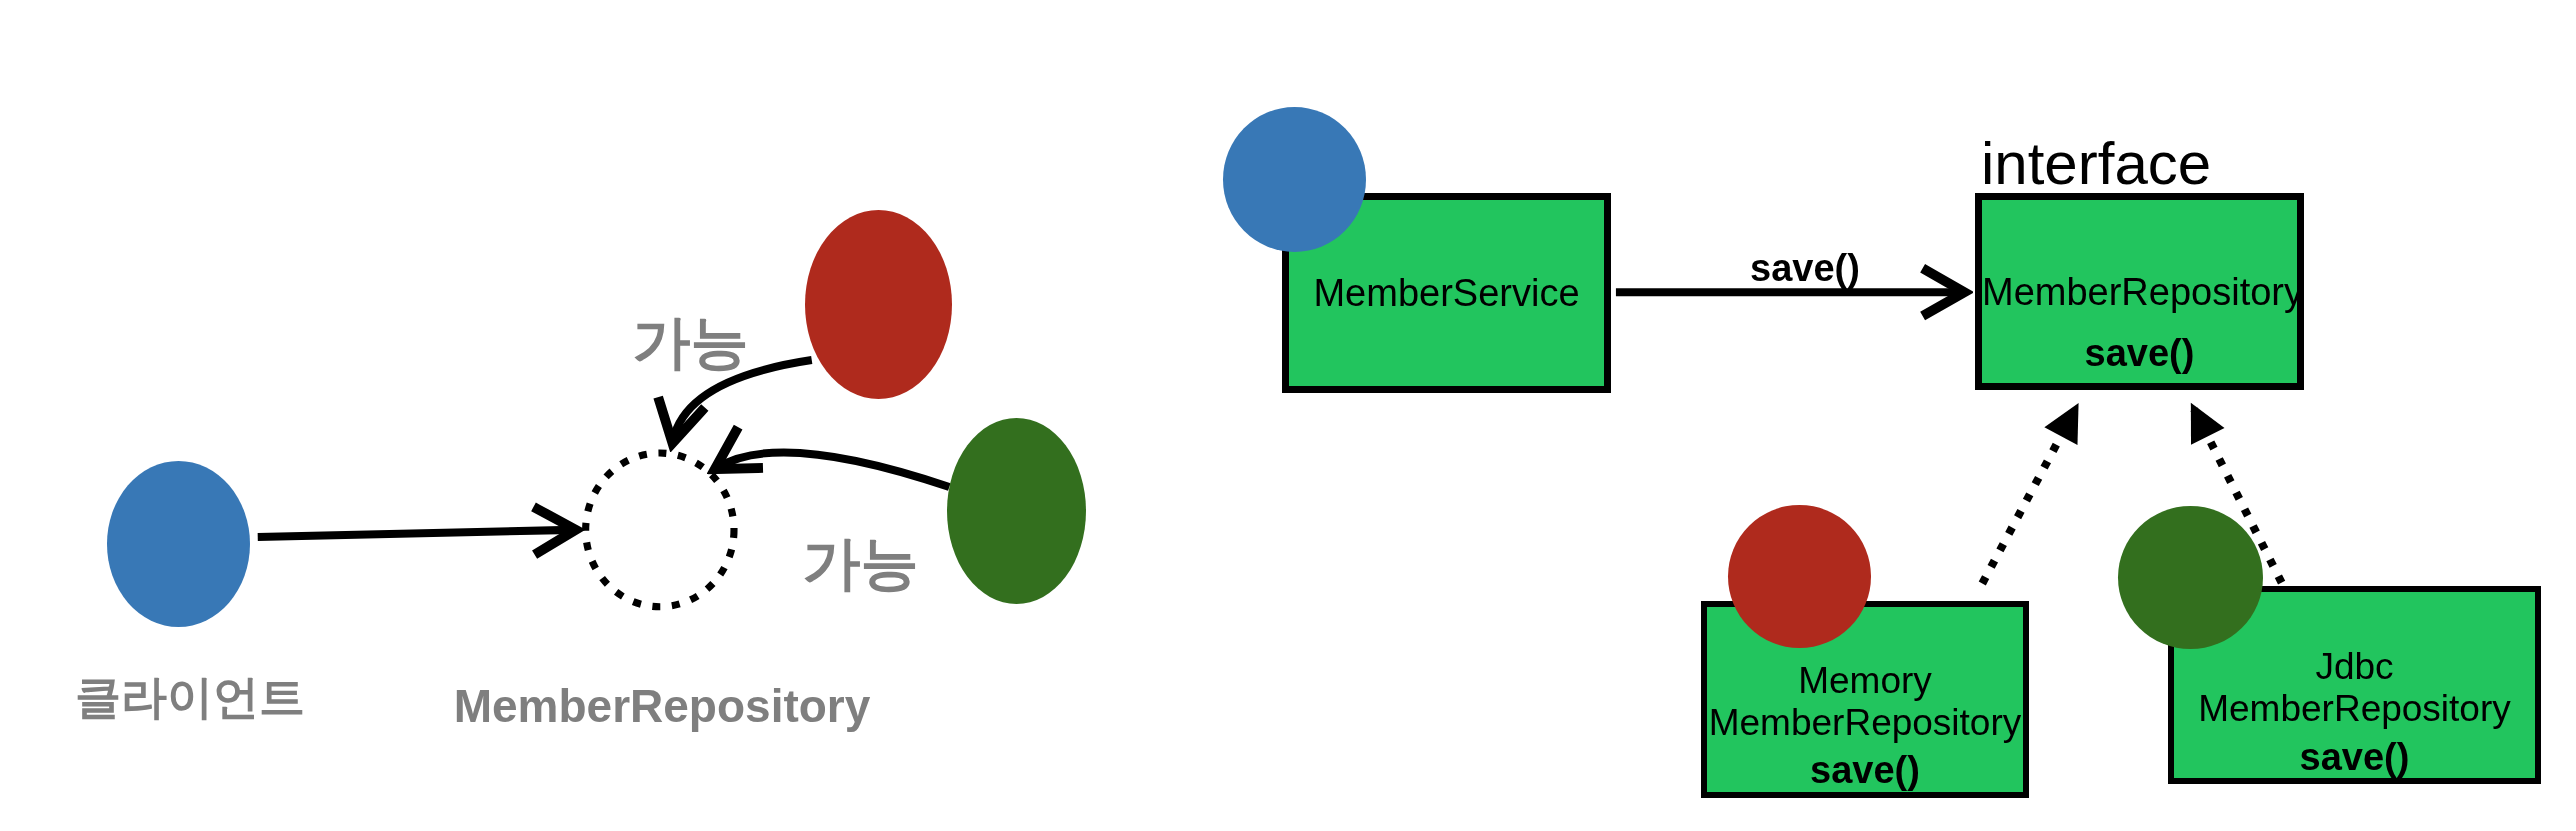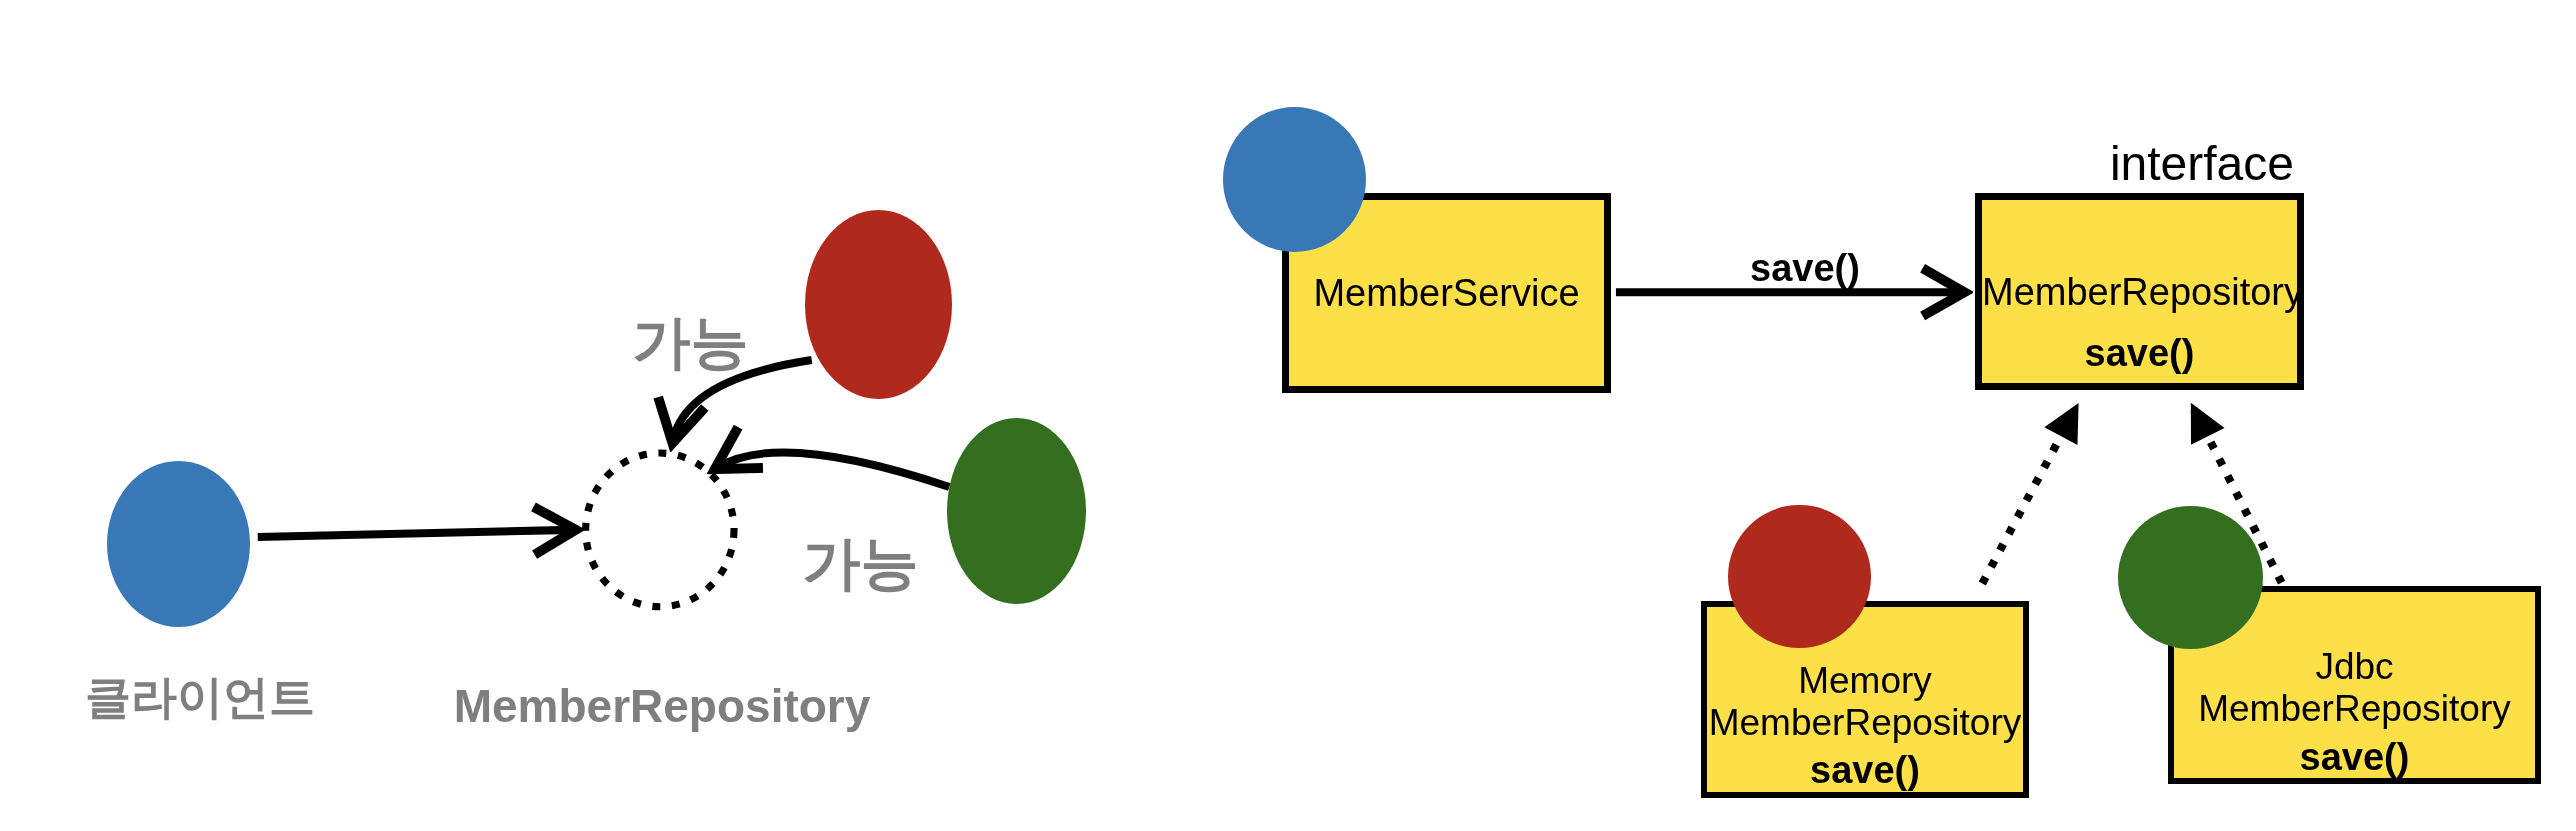--- a/index.html
+++ b/index.html
@@ -18,21 +18,21 @@
     overflow:hidden;
     font-family:"Liberation Sans","DejaVu Sans",sans-serif;
   }
   .svg-layer{position:absolute;left:0;top:0;z-index:1;}
   .ellipse{position:absolute;border-radius:50%;z-index:3;}
   .ellipse.blue{background:var(--client-blue);}
   .ellipse.red{background:var(--impl-red);}
   .ellipse.green{background:var(--impl-green);}
   .uml-box{
     position:absolute;
-    background:#fde047;
+    background:#22c55e;
     border:7.2px solid var(--line-black);
     box-sizing:border-box;
     z-index:2;
   }
   .uml-box.thin{border-width:6.3px;}
   .box-title{
     position:absolute;left:0;right:0;
     text-align:center;
     font-size:38px;color:#000;
     height:39px;line-height:39px;
@@ -41,26 +41,26 @@
   .box-title.bold{font-weight:bold;}
   .center-flex{display:flex;align-items:center;justify-content:center;}
   .gray-label{
     position:absolute;
     color:var(--label-gray);
     font-weight:bold;
     text-align:center;
     white-space:nowrap;
     z-index:2;
   }
-  .lbl-client{left:39px;top:669px;width:322px;font-size:46px;height:57px;line-height:57px;}
+  .lbl-client{left:29px;top:669px;width:322px;font-size:46px;height:57px;line-height:57px;}
   .lbl-repo{left:349px;top:678px;width:626px;font-size:46px;height:57px;line-height:57px;}
   .lbl-ganeung{width:179px;font-size:58px;height:54px;line-height:54px;}
   .lbl-interface{
     position:absolute;left:1981px;top:136px;width:313px;
-    text-align:right;font-size:48px;color:#000;
+    text-align:left;font-size:60px;color:#000;
     height:55px;line-height:55px;z-index:2;white-space:nowrap;
   }
   .lbl-save-arrow{
     position:absolute;left:1680px;top:248px;width:250px;
     text-align:center;font-size:38px;font-weight:bold;color:#000;
     height:41px;line-height:41px;z-index:2;white-space:nowrap;
   }
 </style>
 </head>
 <body>

